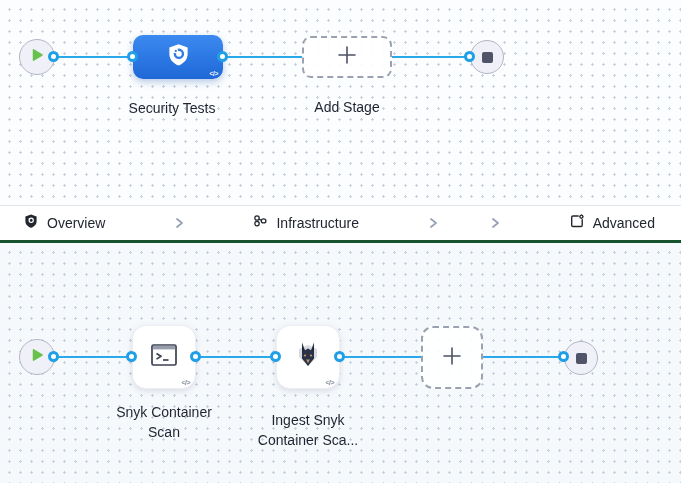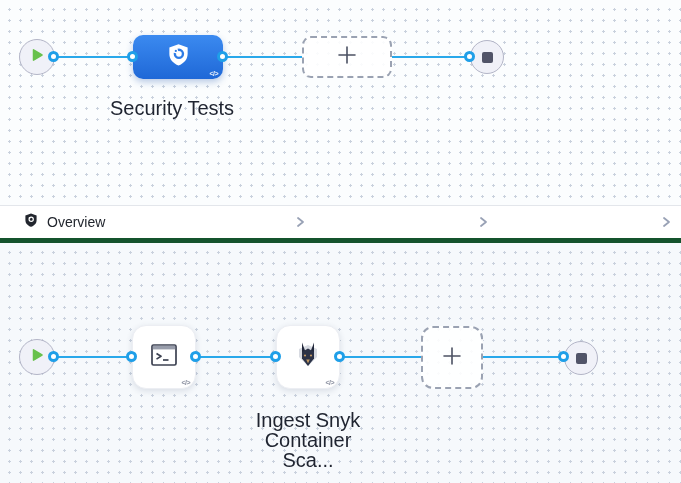--- a/index.html
+++ b/index.html
@@ -9,21 +9,21 @@
 
   
   .canvas { position:absolute; left:0; width:681px;
     background-image: radial-gradient(#c9d1dd 1px, transparent 1.3px);
     background-size: 11px 11px; background-position: 4px 4px; }
   .canvas-top { top:0; height:205px; background-color:#fbfdfe; }
   .canvas-bottom { top:243px; height:240px; background-color:#f6f9fc; }
 
   
   .tabbar { position:absolute; top:205px; left:0; width:681px; height:38px;
-    background:#fff; border-top:1px solid #e3e6eb; border-bottom:5px solid #14532d;
+    background:#fff; border-top:1px solid #e3e6eb; border-bottom:3px solid #14532d;
     display:flex; align-items:stretch; justify-content:space-between;
     padding:0 8px 0 5px; }
   .tab { position:relative; display:flex; align-items:center; gap:8px;
     padding:0 18px; cursor:pointer; }
   .tab-label { font-size:14px; color:#22262e; font-weight:500; white-space:nowrap; }
   .tab.selected .tab-label { font-weight:700; }
   .tab.selected::after { content:""; position:absolute; left:0; right:0; bottom:-1px;
     height:3px; background:#1f6bd8; border-radius:2px 2px 0 0; }
   .tab-chevron { display:flex; align-items:center; }
 
@@ -54,21 +54,21 @@
     display:flex; align-items:center; justify-content:center; z-index:3; cursor:pointer; }
   .add-stage-node { left:302px; top:36px; width:90px; height:42px; border-radius:9px; }
   .add-step-node { left:421px; top:326px; width:62px; height:63px; border-radius:12px; }
 
   
   .step-node { position:absolute; top:325px; width:64px; height:64px; border-radius:14px;
     background:#fff; border:1px solid #eceef3; box-shadow:0 2px 6px rgba(40,55,90,.14);
     display:flex; align-items:center; justify-content:center; z-index:3; cursor:pointer; }
 
   
-  .node-label { position:absolute; text-align:center; font-size:20px; font-weight:500;
+  .node-label { position:absolute; text-align:center; font-size:14px; font-weight:500;
     color:#1f2430; line-height:20px; z-index:2; }
 </style>
 </head>
 <body>
 
 <div class="screen">
 
   <div class="canvas canvas-top">
 
     <div class="edge" style="left:55px; top:56px; width:78px;"></div>
@@ -105,20 +105,21 @@
     <div class="round-node stop-node" style="left:470px; top:40px;">
       <span class="stop-square"></span>
     </div>
 
     <div class="cdot" style="left:48px; top:51px;"></div>
     <div class="cdot" style="left:127px; top:51px;"></div>
     <div class="cdot" style="left:217px; top:51px;"></div>
     <div class="cdot" style="left:464px; top:51px;"></div>
 
     <div class="node-label" style="left:102px; top:98px; width:140px;">Security Tests</div>
+    <div class="node-label" style="left:277px; top:97px; width:140px;">Add Stage</div>
   </div>
 
   <div class="tabbar">
 
     <div class="tab">
       <span>
         <svg width="16" height="16" viewBox="0 0 16 16">
           <path d="M8 1.4 L13.6 3.5 V7.9 C13.6 11.4 11.2 13.6 8 14.8 C4.8 13.6 2.4 11.4 2.4 7.9 V3.5 Z" fill="#22262e"></path>
           <circle cx="8.2" cy="7.2" r="2.1" fill="none" stroke="#ffffff" stroke-width="1.2"></circle>
           <circle cx="6.6" cy="5.8" r="0.9" fill="#ffffff"></circle>
@@ -126,34 +127,55 @@
       </span>
       <span class="tab-label">Overview</span>
     </div>
 
     <span class="tab-chevron">
       <svg width="14" height="16" viewBox="0 0 14 16">
           <path d="M5 4 L10 8 L5 12" fill="none" stroke="#98a1b5" stroke-width="1.8" stroke-linecap="round" stroke-linejoin="round"></path>
         </svg>
     </span>
 
+    <div class="tab">
+      <span>
+        <svg width="16" height="16" viewBox="0 0 16 16">
+          <path d="M6.6 6 L9.8 7.4" stroke="#22262e" stroke-width="1.2"></path>
+          <circle cx="5" cy="5" r="2.2" fill="#fff" stroke="#22262e" stroke-width="1.3"></circle>
+          <circle cx="5" cy="10.6" r="2.2" fill="#fff" stroke="#22262e" stroke-width="1.3"></circle>
+          <ellipse cx="11.6" cy="7.9" rx="2.3" ry="2" fill="#fff" stroke="#22262e" stroke-width="1.3"></ellipse>
+        </svg>
+      </span>
+      <span class="tab-label">Infrastructure</span>
+    </div>
 
     <span class="tab-chevron">
       <svg width="14" height="16" viewBox="0 0 14 16">
           <path d="M5 4 L10 8 L5 12" fill="none" stroke="#98a1b5" stroke-width="1.8" stroke-linecap="round" stroke-linejoin="round"></path>
         </svg>
     </span>
 
 
     <span class="tab-chevron">
       <svg width="14" height="16" viewBox="0 0 14 16">
           <path d="M5 4 L10 8 L5 12" fill="none" stroke="#98a1b5" stroke-width="1.8" stroke-linecap="round" stroke-linejoin="round"></path>
         </svg>
     </span>
 
+    <div class="tab">
+      <span>
+        <svg width="16" height="16" viewBox="0 0 16 16">
+          <path d="M13.2 6.8 V12.3 C13.2 13 12.7 13.5 12 13.5 H3.9 C3.2 13.5 2.7 13 2.7 12.3 V4.2 C2.7 3.5 3.2 3 3.9 3 H9.2" fill="none" stroke="#22262e" stroke-width="1.4" stroke-linecap="round"></path>
+          <circle cx="12.4" cy="3.7" r="1.5" fill="none" stroke="#22262e" stroke-width="1.2"></circle>
+          <path d="M12.4 1.6 v0.8 M12.4 5 v0.8 M10.3 3.7 h0.8 M13.7 3.7 h0.8 M11 2.3 l0.5 0.5 M13.3 4.6 l0.5 0.5 M13.8 2.3 l-0.5 0.5 M11.5 4.6 l-0.5 0.5" stroke="#22262e" stroke-width="0.9"></path>
+        </svg>
+      </span>
+      <span class="tab-label">Advanced</span>
+    </div>
   </div>
 
   <div class="canvas canvas-bottom"></div>
 
   <div class="edge" style="left:55px; top:356px; width:78px;"></div>
   <div class="edge" style="left:196px; top:356px; width:81px;"></div>
   <div class="edge" style="left:340px; top:356px; width:81px;"></div>
   <div class="edge" style="left:483px; top:356px; width:81px;"></div>
 
   <div class="round-node play-node" style="left:19px; top:339px;">
@@ -203,15 +225,16 @@
     <span class="stop-square"></span>
   </div>
 
   <div class="cdot" style="left:48px; top:351px;"></div>
   <div class="cdot" style="left:126px; top:351px;"></div>
   <div class="cdot" style="left:190px; top:351px;"></div>
   <div class="cdot" style="left:270px; top:351px;"></div>
   <div class="cdot" style="left:334px; top:351px;"></div>
   <div class="cdot" style="left:558px; top:351px;"></div>
 
+  <div class="node-label" style="left:104px; top:402px; width:120px;">Snyk Container Scan</div>
   <div class="node-label" style="left:248px; top:402px; width:120px;margin-top:8px;">Ingest Snyk Container Sca...</div>
 
 </div>
 
 </body></html>

